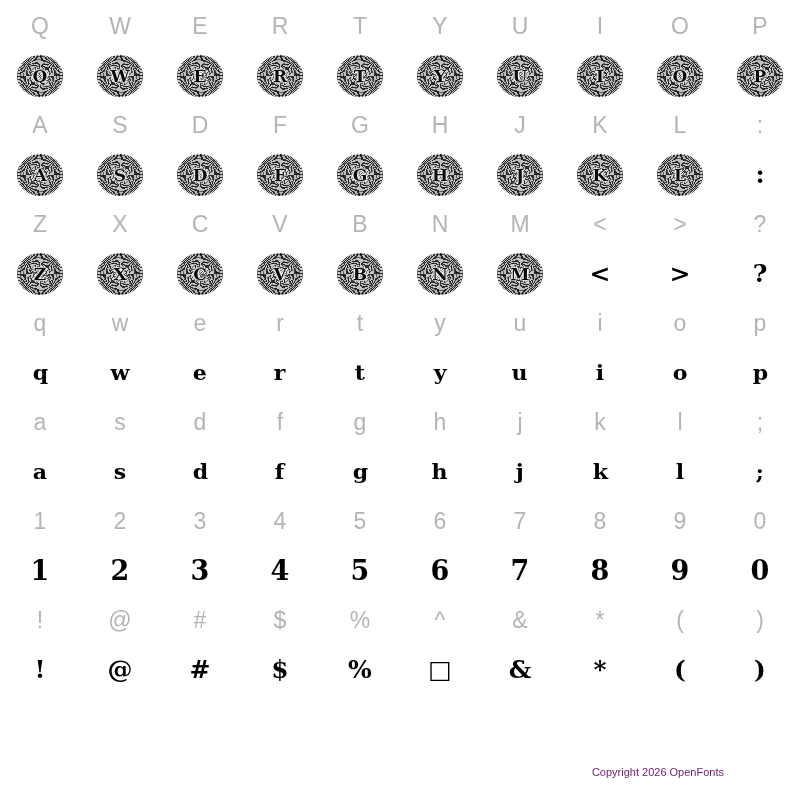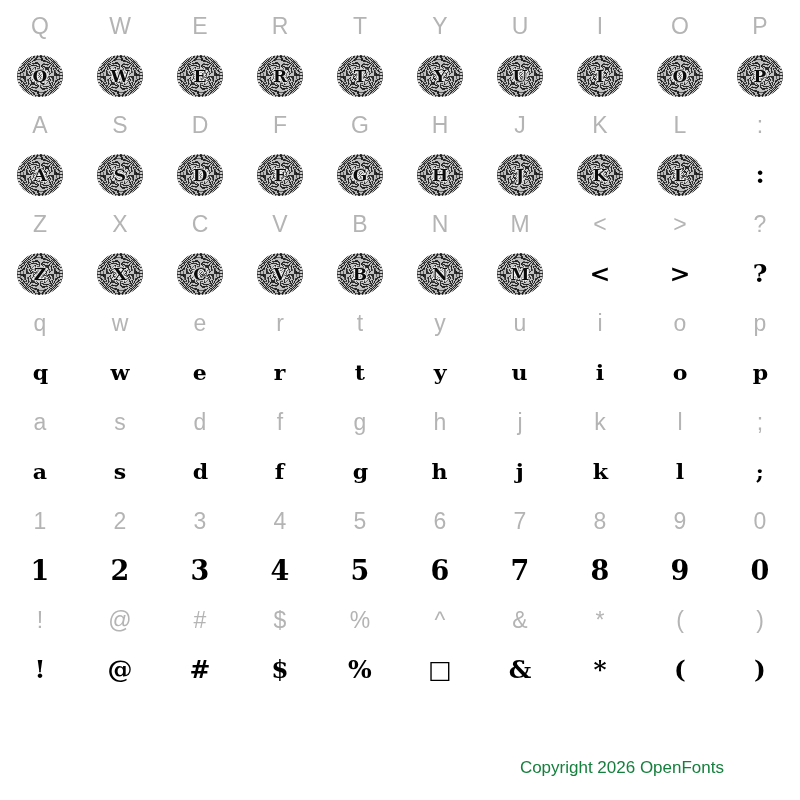--- a/index.html
+++ b/index.html
@@ -93,22 +93,22 @@
   .g-digit {
     font-size: 27px;
   }
   .g-sym {
     font-size: 25px;
   }
   .copyright {
     position: absolute;
     right: 76px;
     bottom: 22px;
-    color: #15803d;
-    font-size: 17px;
+    color: #701a75;
+    font-size: 11px;
     font-family: "Liberation Sans", sans-serif;
     white-space: nowrap;
   }
 </style>
 </head>
 <body>
 
 <div class="sheet">
   <div class="rows" id="rows-container">
       <div class="row row-key">

